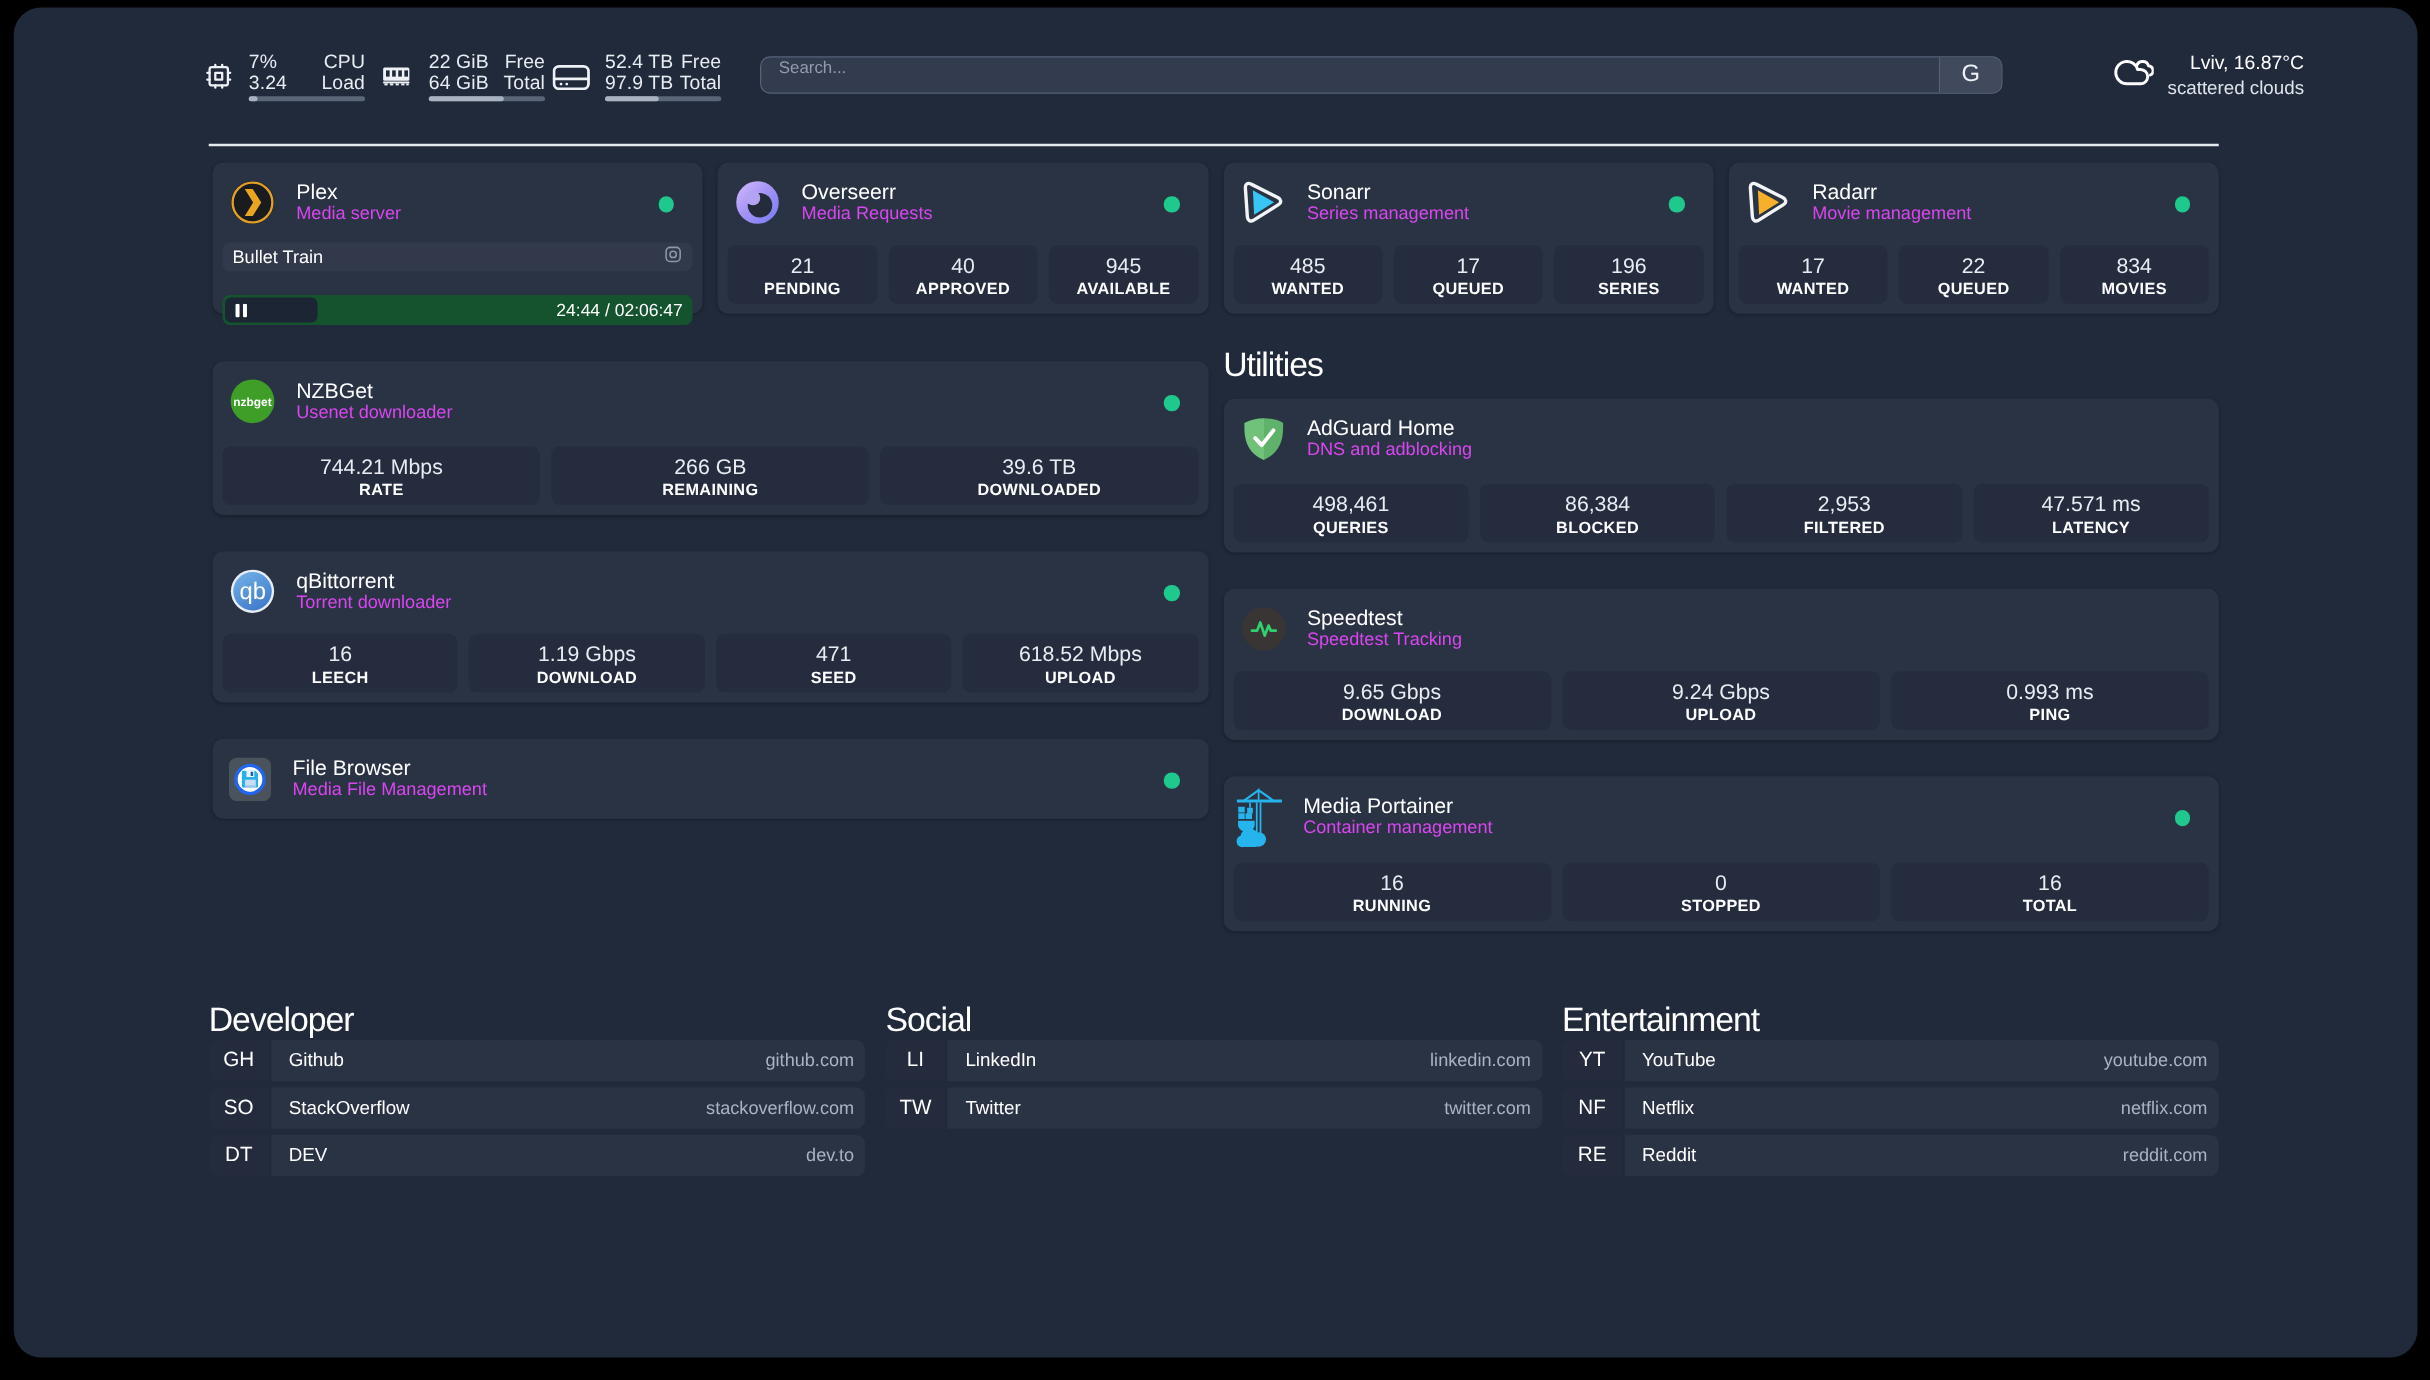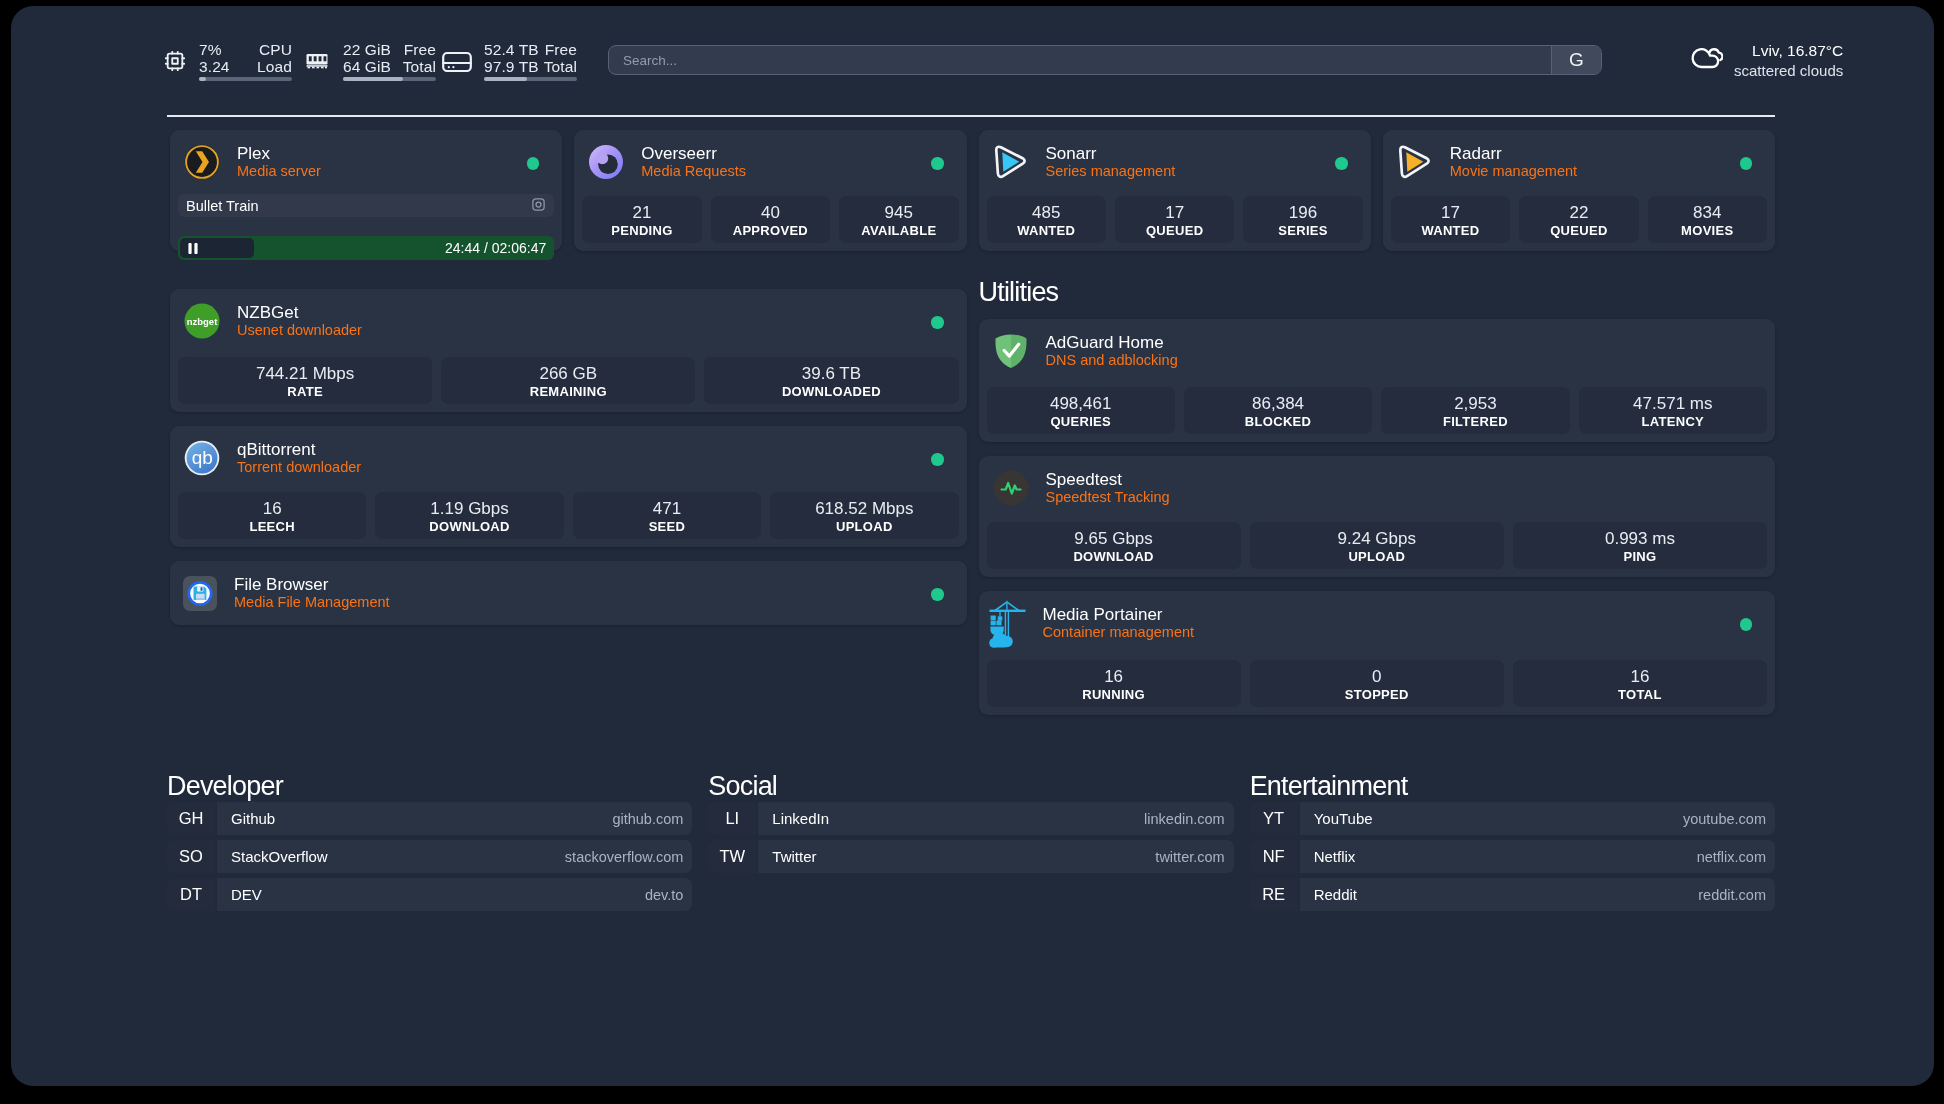--- a/index.html
+++ b/index.html
@@ -18,21 +18,21 @@
   .res.r1 .ricon{margin-left:-3px;width:22px;margin-right:13px;}
   .res.r2{margin-left:14px;} .res.r2 .ricon{width:22px;margin-right:15px;}
   .res.r3{margin-left:6px;} .res.r3 .ricon{width:30px;margin-right:12px;}
   .res .ricon { width:21px; margin-top:8px; margin-right:14px; flex:none; color:#eef1f6; }
   .res .rtxt { width:93px; }
   .res .rrow { display:flex; justify-content:space-between; font-size:15.5px; line-height:16.5px; color:#e8ecf3; letter-spacing:0.1px;}
   .res .bar { margin-top:2px; height:4px; border-radius:2px; background:#5b6578; position:relative; }
   .res .bar i { position:absolute; left:0; top:0; bottom:0; border-radius:2px; background:#a9b2c1; }
   .search { position:absolute; left:441px; top:39px; width:994px; height:30px;
             background:#333c4e; border:1.5px solid #57617a; border-radius:8px;
-            display:flex; align-items:center;}
+            display:flex; align-items:flex-start;}
   .search .ph { color:#939cae; font-size:13.5px; padding-left:14px; }
   .search .gbtn { position:absolute; right:0; top:0; bottom:0; width:50px;
             border-left:1px solid #57617a; background:#414a5d; border-radius:0 7px 7px 0;
             color:#eef1f5; font-size:19px; display:flex; align-items:center; justify-content:center; }
   .weather { position:absolute; left:1523px; top:34.5px; display:flex; white-space:nowrap;text-align:right;}
   .weather .wicon { width:33px; margin-right:11px; margin-top:1px; color:#fff; }
   .weather .wtxt .l1 { color:#fff; font-size:15.5px; line-height:20.5px;}
   .weather .wtxt .l2 { color:#dfe4ec; font-size:15px; line-height:20.5px;}
 
   
@@ -41,42 +41,42 @@
   .grid4 { margin-top:13px; display:grid; grid-template-columns:repeat(4,1fr); gap:12px; padding-left:3px; }
   .grid2 { display:grid; grid-template-columns:repeat(2,1fr); gap:12px; align-items:start; padding-left:3px;}
   .grid3 { display:grid; grid-template-columns:repeat(3,1fr); gap:16px; align-items:start;}
 
   .card { background:#2a3344; border-radius:9px; padding:8px; height:121px;
           display:flex; flex-direction:column; box-shadow:0 1px 3px rgba(0,0,0,0.25);}
   .card .hdr { display:flex; align-items:flex-start; flex:1; min-height:0;}
   .card .hdr .icon { width:36px; height:36px; margin-left:6px; margin-right:17px; margin-top:6px; flex:none;}
   .card .hdr .tt { margin-top:6px; }
   .card .hdr .tt .t1 { color:#fff; font-size:17px; line-height:19px; font-weight:500;}
-  .card .hdr .tt .t2 { color:#f97316; font-size:14.5px; line-height:17px; }
+  .card .hdr .tt .t2 { color:#d946ef; font-size:14.5px; line-height:17px; }
   .card .hdr .dot { margin-left:auto; margin-right:15px; margin-top:19px; width:12.5px; height:12.5px; flex:none;
                     border-radius:50%; background:#1fc88c; }
   .stats { display:flex; gap:9px; }
   .stat { flex:1; background:#242c3d; border-radius:7px; height:47px; text-align:center;
           padding-top:6.5px;}
   .stat .v { color:#e9edf3; font-size:17px; line-height:19.5px;}
   .stat .l { color:#fff; font-size:13px; font-weight:700; line-height:17px; letter-spacing:0.3px;}
 
   
   .pmw { margin-top:0; }
   .pmw .row1 { background:#31394a; border-radius:6px; height:23px; display:flex; align-items:center;
                padding:0 8px; color:#fff; font-size:14.5px; font-weight:500;}
   .pmw .row1 .cam { margin-left:auto; color:#8e97a8;}
   .pmw .row2 { margin-top:19px; background:#14532d; border-radius:6px; height:24px; display:flex;
                align-items:center; position:relative;}
   .pmw .pill { position:absolute; left:2px; top:2px; bottom:2px; width:74px; background:#1c2534;
                border-radius:5px; display:flex; align-items:center; padding-left:8px;}
   .pmw .time { margin-left:auto; color:#fff; font-size:14px; font-weight:500; padding-right:8px;}
 
   .sep27 { margin-top:26px; }
-  .cardsCol { margin-top:12px; display:flex; flex-direction:column; gap:14px; }
+  .cardsCol { margin-top:12px; display:flex; flex-direction:column; gap:29px; }
   .card.slim { height:64px; }
   .card.h123 { height:123px; }
   .card.h124 { height:124px; }
 
   
   .bmsect { margin-top:56px; }
   .bmcol .rows { margin-top:1px; display:flex; flex-direction:column; gap:5px; }
   .bmrow { display:flex; height:33px; }
   .bmrow .ab { width:48px; flex:none; background:#232b3c; color:#fff; margin-right:2px;
                font-size:16.5px; display:flex; align-items:center; justify-content:center; border-radius:7px 0 0 7px; }

